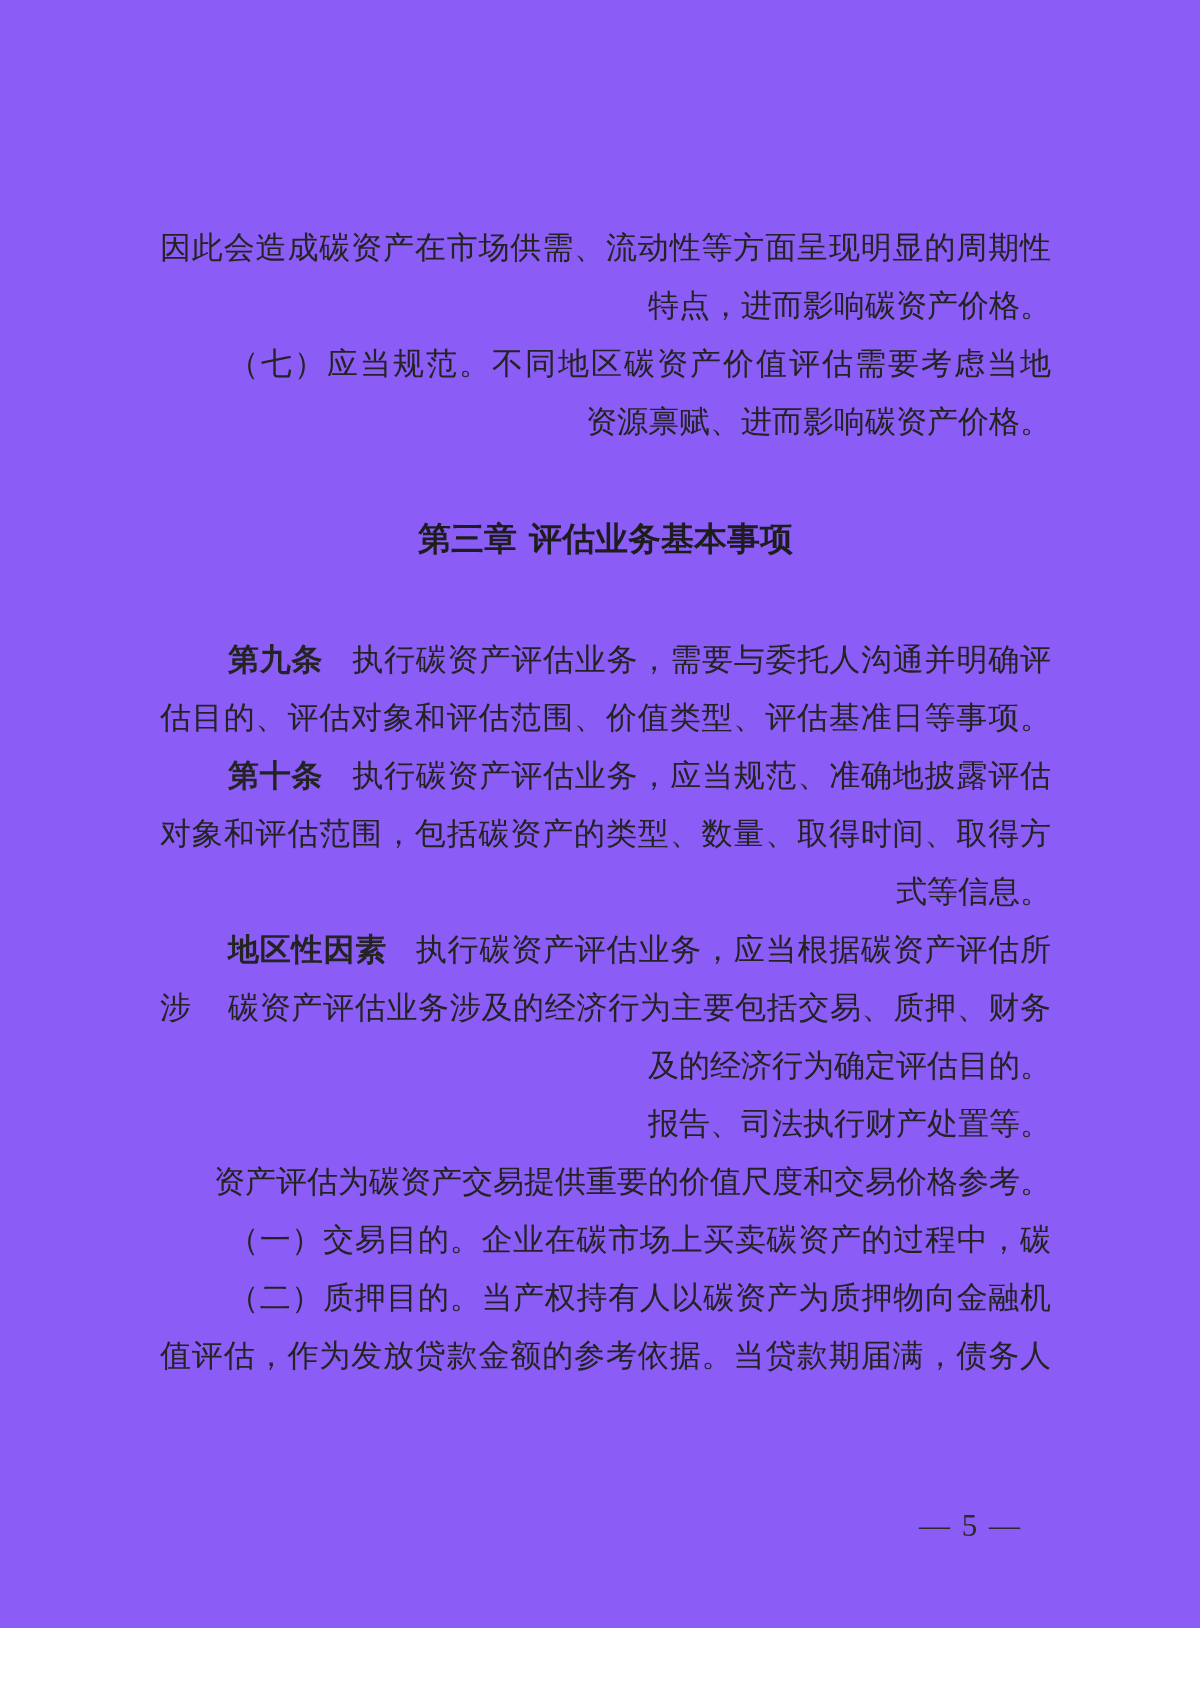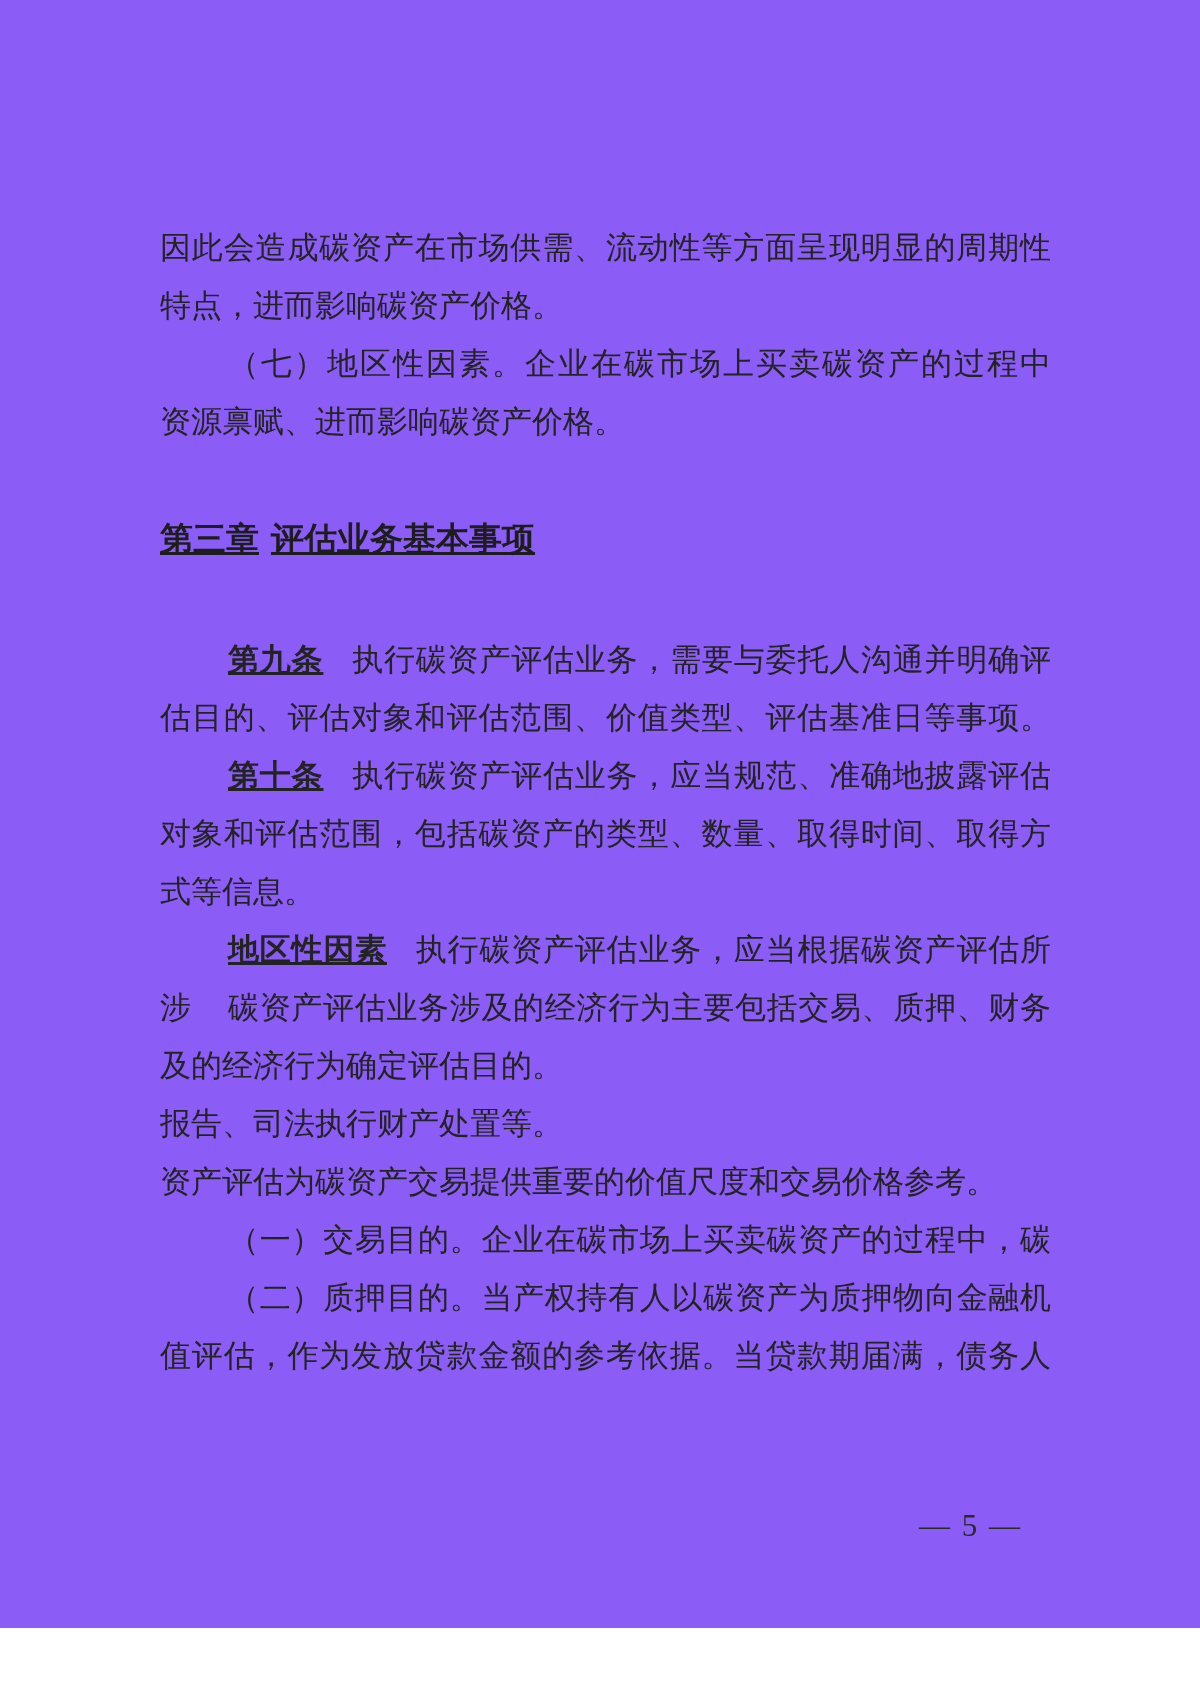--- a/index.html
+++ b/index.html
@@ -16,42 +16,41 @@
     position: absolute;
     left: 160px;
     top: 219px;
     width: 891px;
   }
   .line {
     font-size: 31px;
     line-height: 58px;
     height: 58px;
     letter-spacing: 0;
-    text-align: left;
+    text-align: right;
     white-space: normal;
   }
   .just {
     text-align: justify;
     text-align-last: justify;
   }
   .indent { text-indent: 68px; }
-  .art-label { font-weight: 700; text-decoration: underline; }
+  .art-label { font-weight: 700; }
   .label-gap { display: inline-block; width: 28px; }
   .chapter {
     margin: 0;
     margin-top: 59px;
     margin-bottom: 63px;
     height: 58px;
     line-height: 58px;
-    text-align: left;
+    text-align: center;
     font-family: "Liberation Sans", sans-serif;
     font-weight: 700;
     font-size: 33px;
     color: #1d1d1d;
-    text-decoration: underline;
   }
   .chapter .ht { margin-left: 12px; }
   .pagenum {
     position: absolute;
     top: 1497px;
     right: 178px;
     font-size: 31px;
     line-height: 58px;
     color: #2a2a2a;
     letter-spacing: 2px;
@@ -59,21 +58,21 @@
 </style>
 </head>
 <body>
 
 <div class="page">
   <div class="textblock">
 
     <div class="line just">因此会造成碳资产在市场供需、流动性等方面呈现明显的周期性</div>
     <div class="line">特点，进而影响碳资产价格。</div>
 
-    <div class="line just indent">（七）地区性因素。企业在碳市场上买卖碳资产的过程中</div>
+    <div class="line just indent">（七）应当规范。不同地区碳资产价值评估需要考虑当地</div>
     <div class="line">资源禀赋、进而影响碳资产价格。</div>
 
     <h2 class="chapter"><span>第三章</span><span class="ht">评估业务基本事项</span></h2>
 
     <div class="line just indent"><span class="art-label">第九条</span><span class="label-gap"></span><span>执行碳资产评估业务，需要与委托人沟通并明确评</span></div>
     <div class="line just">估目的、评估对象和评估范围、价值类型、评估基准日等事项。</div>
 
     <div class="line just indent"><span class="art-label">第十条</span><span class="label-gap"></span><span>执行碳资产评估业务，应当规范、准确地披露评估</span></div>
     <div class="line just">对象和评估范围，包括碳资产的类型、数量、取得时间、取得方</div>
     <div class="line">式等信息。</div>

